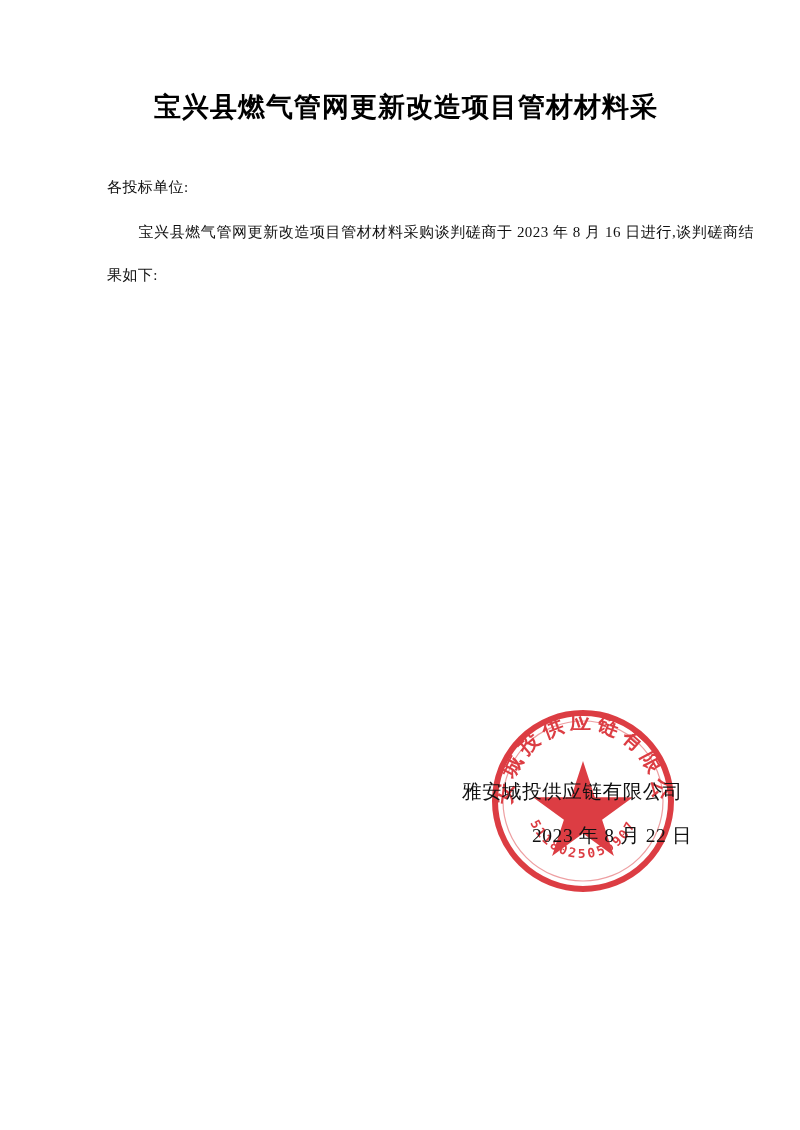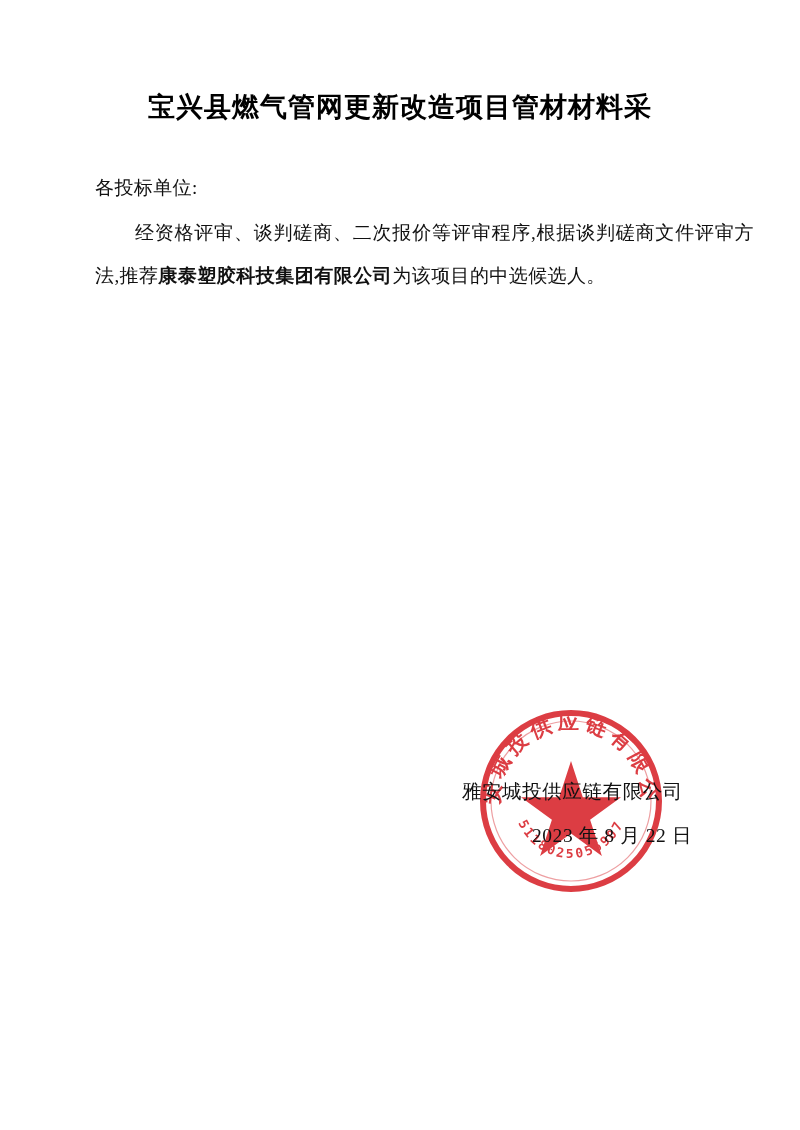--- a/index.html
+++ b/index.html
@@ -12,20 +12,21 @@
     height: 1130px;
     position: relative;
     font-family: "Liberation Serif", "DejaVu Serif", serif;
     color: #111111;
     overflow: hidden;
   }
   .page {
     position: absolute;
     inset: 0;
     padding: 0;
+    margin-left: 12px;
   }
   .doc-title {
     font-family: "DejaVu Sans", "Liberation Sans", sans-serif;
     font-weight: bold;
     font-size: 27px;
     line-height: 58px;
     text-align: center;
     letter-spacing: 1px;
     color: #000;
     margin: 0;
@@ -33,21 +34,21 @@
     padding-left: 80px;
     padding-right: 80px;
   }
   .doc-title .line2 {
     display: block;
   }
   .body-block {
     margin-top: 30px;
     padding-left: 95px;
     padding-right: 46px;
-    font-size: 19px;
+    font-size: 15px;
     line-height: 43px;
     color: #111;
   }
   .para {
     margin: 0;
     text-align: justify;
     text-justify: inter-ideograph;
     letter-spacing: 0.4px;
   }
   .para.salutation {
@@ -101,22 +102,22 @@
 <div class="page">
 
   <h1 class="doc-title">
     <span>宝兴县燃气管网更新改造项目管材材料采</span>
   </h1>
 
   <div class="body-block">
 
     <p class="para salutation">各投标单位:</p>
 
+    <p class="para indent">宝兴县燃气管网更新改造项目管材材料采购谈判磋商于 2023 年 8 月 16 日进行,谈判磋商结果如下:</p>
 
-    <p class="para indent"><span>经资格评审、谈判磋商、二次报价等评审程序,根据谈判磋商文件评审方法,推荐</span><span class="highlight-company">康泰塑胶科技集团有限公司</span><span>为该项目的中选候选人。</span></p>
 
 
   </div>
 
   <div class="seal">
     <svg width="190" height="190" viewBox="0 0 190 190" xmlns="http://www.w3.org/2000/svg">
       <circle cx="95" cy="95" r="88" fill="none" stroke="#d8232a" stroke-width="6"></circle>
       <circle cx="95" cy="95" r="80" fill="none" stroke="#d8232a" stroke-width="1.2" opacity="0.5"></circle>
       <path class="seal-star" d="M95 55 L106.8 91.3 L145 91.3 L114.1 113.7 L125.9 150 L95 127.6 L64.1 150 L75.9 113.7 L45 91.3 L83.2 91.3 Z"></path>
       <defs>

